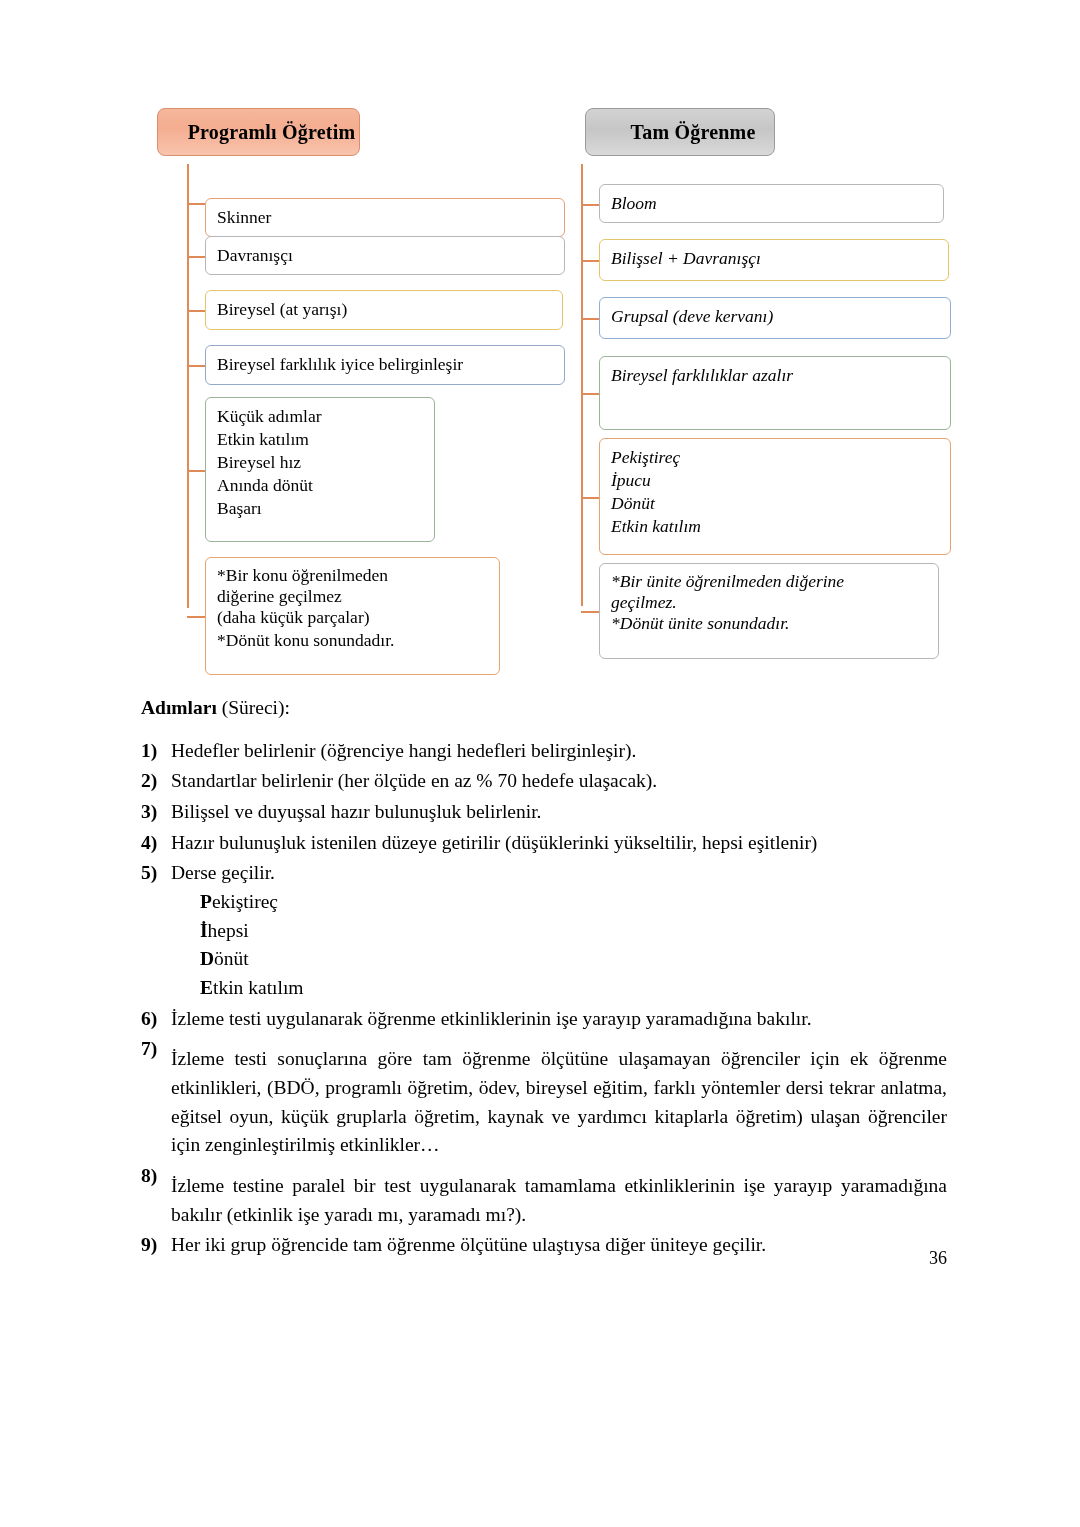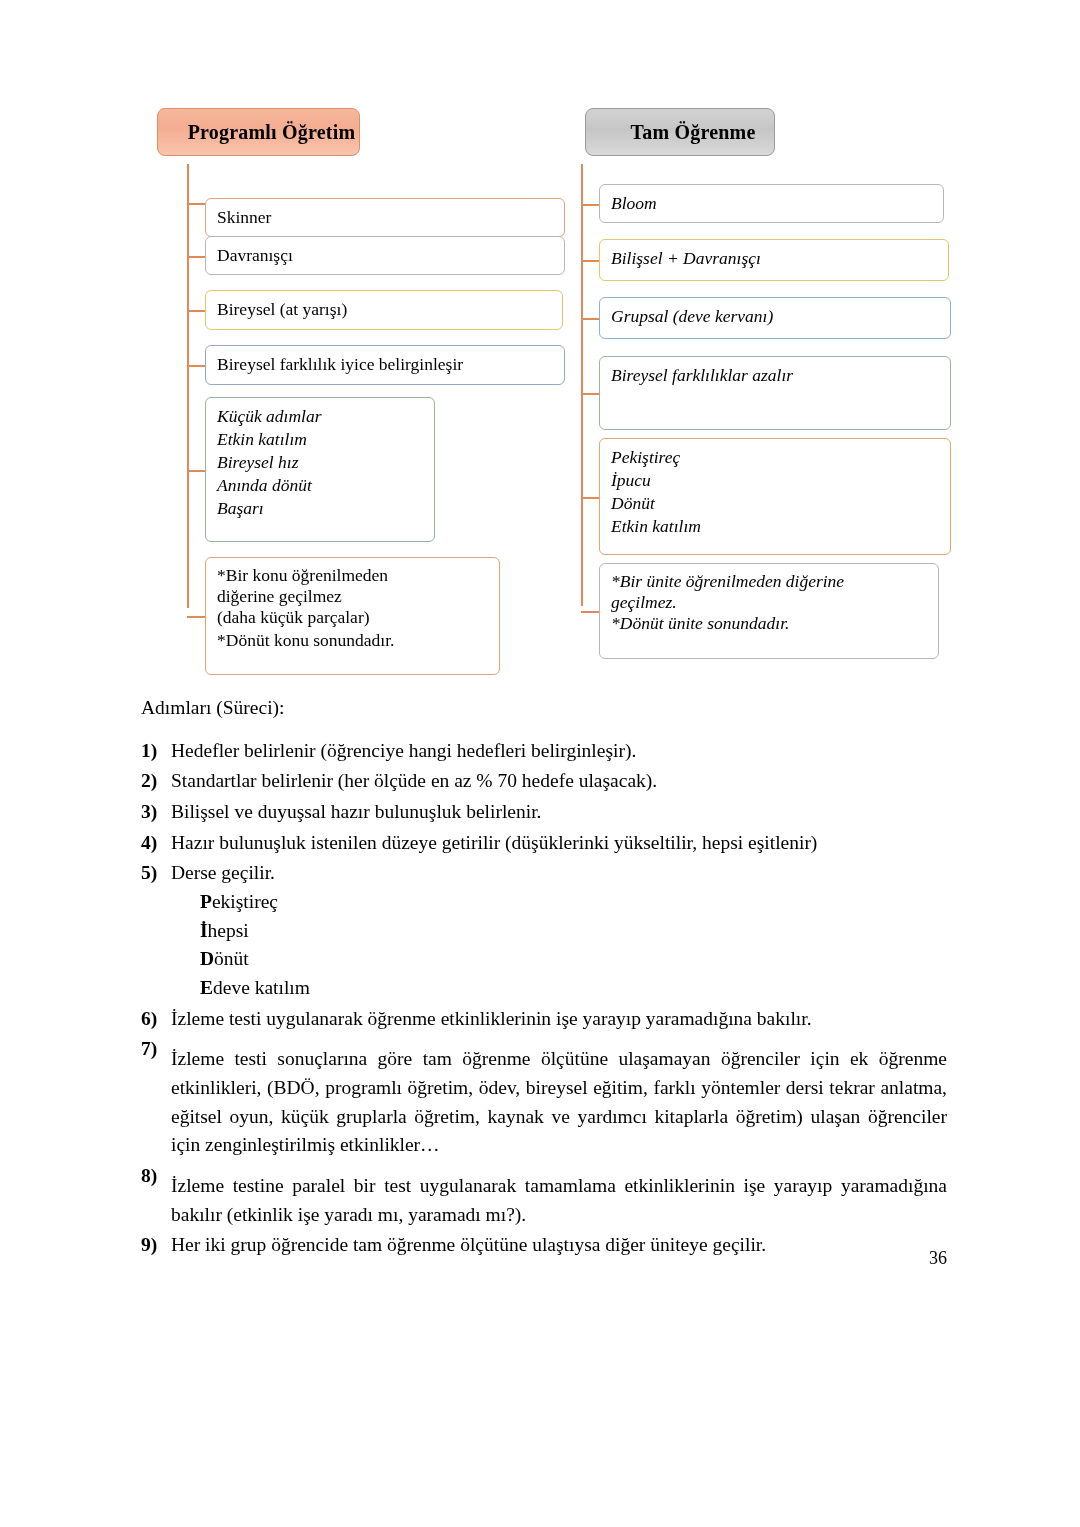--- a/index.html
+++ b/index.html
@@ -106,21 +106,21 @@
     left: 141px;
     top: 694px;
     width: 806px;
     font-size: 19.5px;
     line-height: 1.47;
   }
   .section-head {
     font-size: 19.5px;
     margin-bottom: 14px;
   }
-  .section-head b { font-weight: normal; }
+  .section-head b { font-weight: bold; }
 
   ol.steps {
     list-style: none;
     margin: 0;
     padding: 0;
   }
   ol.steps > li {
     display: flex;
     align-items: flex-start;
     margin-bottom: 2px;
@@ -170,21 +170,21 @@
           </div>
           <div class="stub stub-left" style="top: 310px;"></div>
           <div class="node node-left" style="top: 290px; width: 358px; min-height: 40px; border: 1px solid rgb(229, 197, 106);">
             <div class="line">Bireysel  (at yarışı)</div>
           </div>
           <div class="stub stub-left" style="top: 365px;"></div>
           <div class="node node-left" style="top: 345px; width: 360px; min-height: 40px; border: 1px solid rgb(147, 169, 201);">
             <div class="line">Bireysel  farklılık iyice belirginleşir</div>
           </div>
           <div class="stub stub-left" style="top: 470px;"></div>
-          <div class="node node-left" style="top: 397px; width: 230px; min-height: 145px; border: 1px solid rgb(156, 180, 156); font-style: italic;">
+          <div class="node node-left" style="top: 397px; width: 230px; min-height: 145px; border: 1px solid rgb(156, 180, 156);">
             <div class="line">Küçük adımlar</div>
             <div class="line">Etkin katılım</div>
             <div class="line">Bireysel  hız</div>
             <div class="line">Anında dönüt</div>
             <div class="line">Başarı</div>
           </div>
           <div class="stub stub-left" style="top: 616px;"></div>
           <div class="node node-left" style="top: 557px; width: 295px; min-height: 118px; border: 1px solid rgb(232, 164, 111);">
             <div class="line tight">*Bir konu öğrenilmeden</div>
             <div class="line tight">diğerine geçilmez</div>
@@ -251,21 +251,21 @@
         <li>
           <span class="num">4)</span>
           <span class="txt"><span>Hazır bulunuşluk istenilen düzeye getirilir (düşüklerinki yükseltilir, hepsi eşitlenir)</span></span>
         </li>
         <li>
           <span class="num">5)</span>
           <span class="txt"><span>Derse geçilir.</span><div class="sublist">
               <div><b>P</b><span>ekiştireç</span></div>
               <div><b>İ</b><span>hepsi</span></div>
               <div><b>D</b><span>önüt</span></div>
-              <div><b>E</b><span>deve katılım</span></div>
+              <div><b>E</b><span>tkin katılım</span></div>
             </div></span>
         </li>
         <li>
           <span class="num">6)</span>
           <span class="txt"><span>İzleme testi uygulanarak öğrenme etkinliklerinin işe yarayıp yaramadığına bakılır.</span></span>
         </li>
         <li>
           <span class="num">7)</span>
           <span class="txt justify"><span>İzleme testi sonuçlarına göre tam öğrenme ölçütüne ulaşamayan öğrenciler için ek öğrenme etkinlikleri, (BDÖ, programlı öğretim, ödev, bireysel eğitim, farklı yöntemler dersi tekrar anlatma, eğitsel oyun, küçük gruplarla öğretim, kaynak ve yardımcı kitaplarla öğretim) ulaşan öğrenciler için zenginleştirilmiş etkinlikler…</span></span>
         </li>

